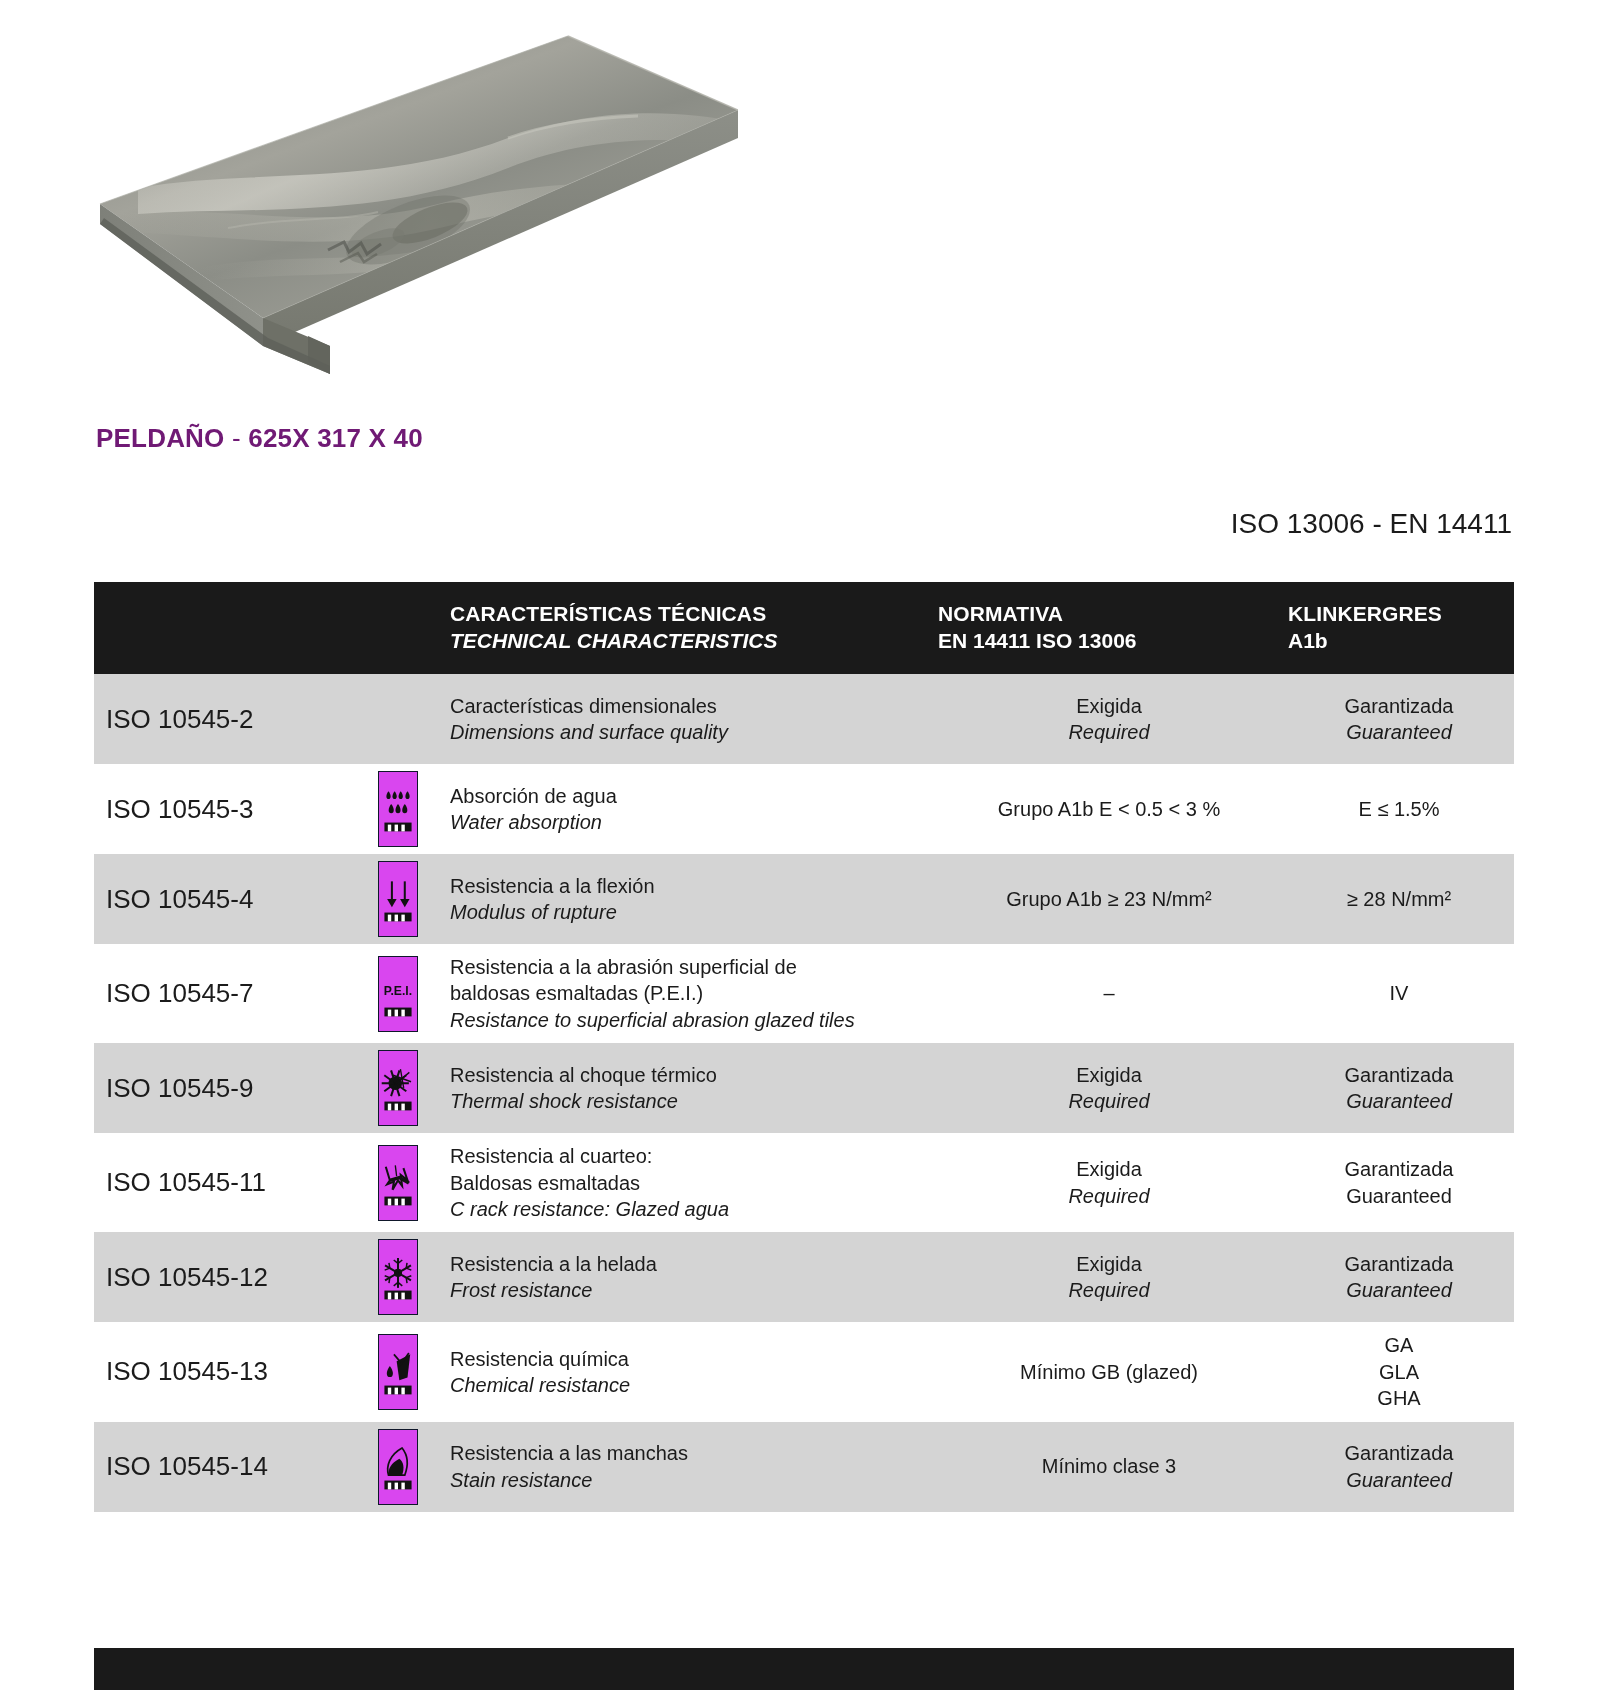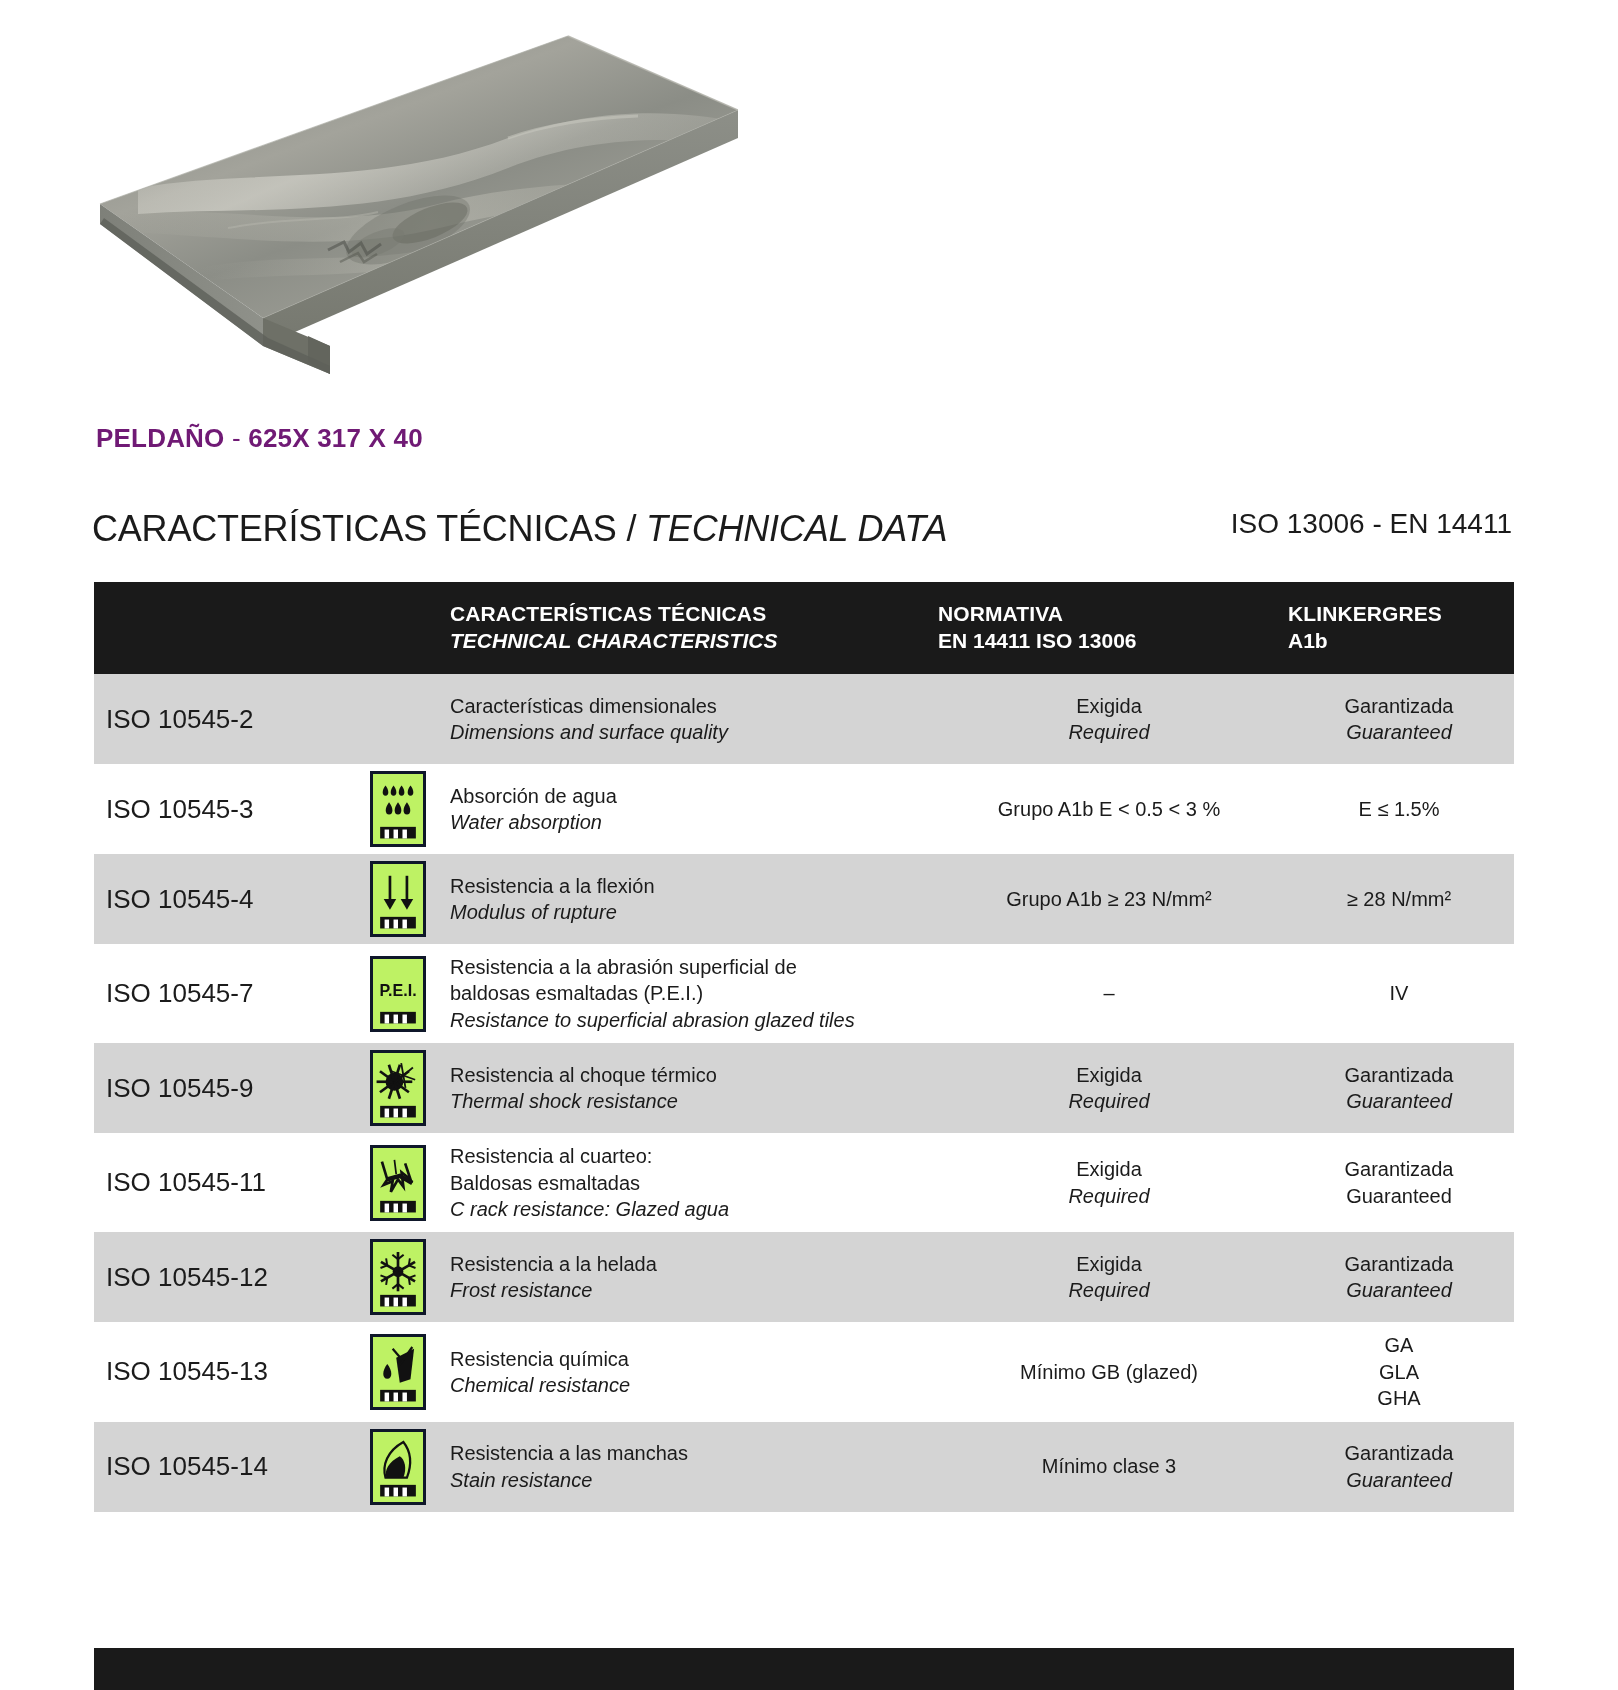--- a/index.html
+++ b/index.html
@@ -85,23 +85,23 @@
   td.c-char { padding-left: 6px; text-align: left; line-height: 1.32; }
   td.c-norm, td.c-klink { text-align: center; line-height: 1.32; }
   .es { font-style: normal; }
   .en { font-style: italic; }
   .en.reg { font-style: normal; }
   .multi span { display: block; }
 
   
   .icon-badge {
     display: inline-block;
-    width: 56px; height: 76px;
-    background: #bef264;
-    border: 3px solid #0f172a;
+    width: 40px; height: 76px;
+    background: #d946ef;
+    border: 1px solid #0f172a;
     position: relative;
     vertical-align: middle;
   }
   .icon-badge svg { display: block; width: 100%; height: 100%; }
 
   
   .bottom-bar {
     position: absolute; left: 94px; bottom: 0;
     width: 1420px; height: 42px;
     background: #1a1a1a;
@@ -179,23 +179,20 @@
         <line x1="660" y1="92" x2="185" y2="300" stroke="#a9aaa2" stroke-width="1" opacity="0.6"></line>
       </svg>
     </div>
   </div>
 
   <div class="product-caption">
     <span class="nm">PELDAÑO</span><span> - </span><span class="dim">625X 317 X 40</span>
   </div>
 
   <div class="section-title-row">
-    <div class="sect-title">
-      <span>CARACTERÍSTICAS TÉCNICAS</span><span> / </span><span class="it">TECHNICAL DATA</span>
-    </div>
     <div class="sect-std">ISO 13006 - EN 14411</div>
   </div>
 
   <table class="tbl">
     <colgroup>
       <col class="c-iso">
         <col class="c-icon">
         <col class="c-char">
         <col class="c-norm">
         <col class="c-klink">

